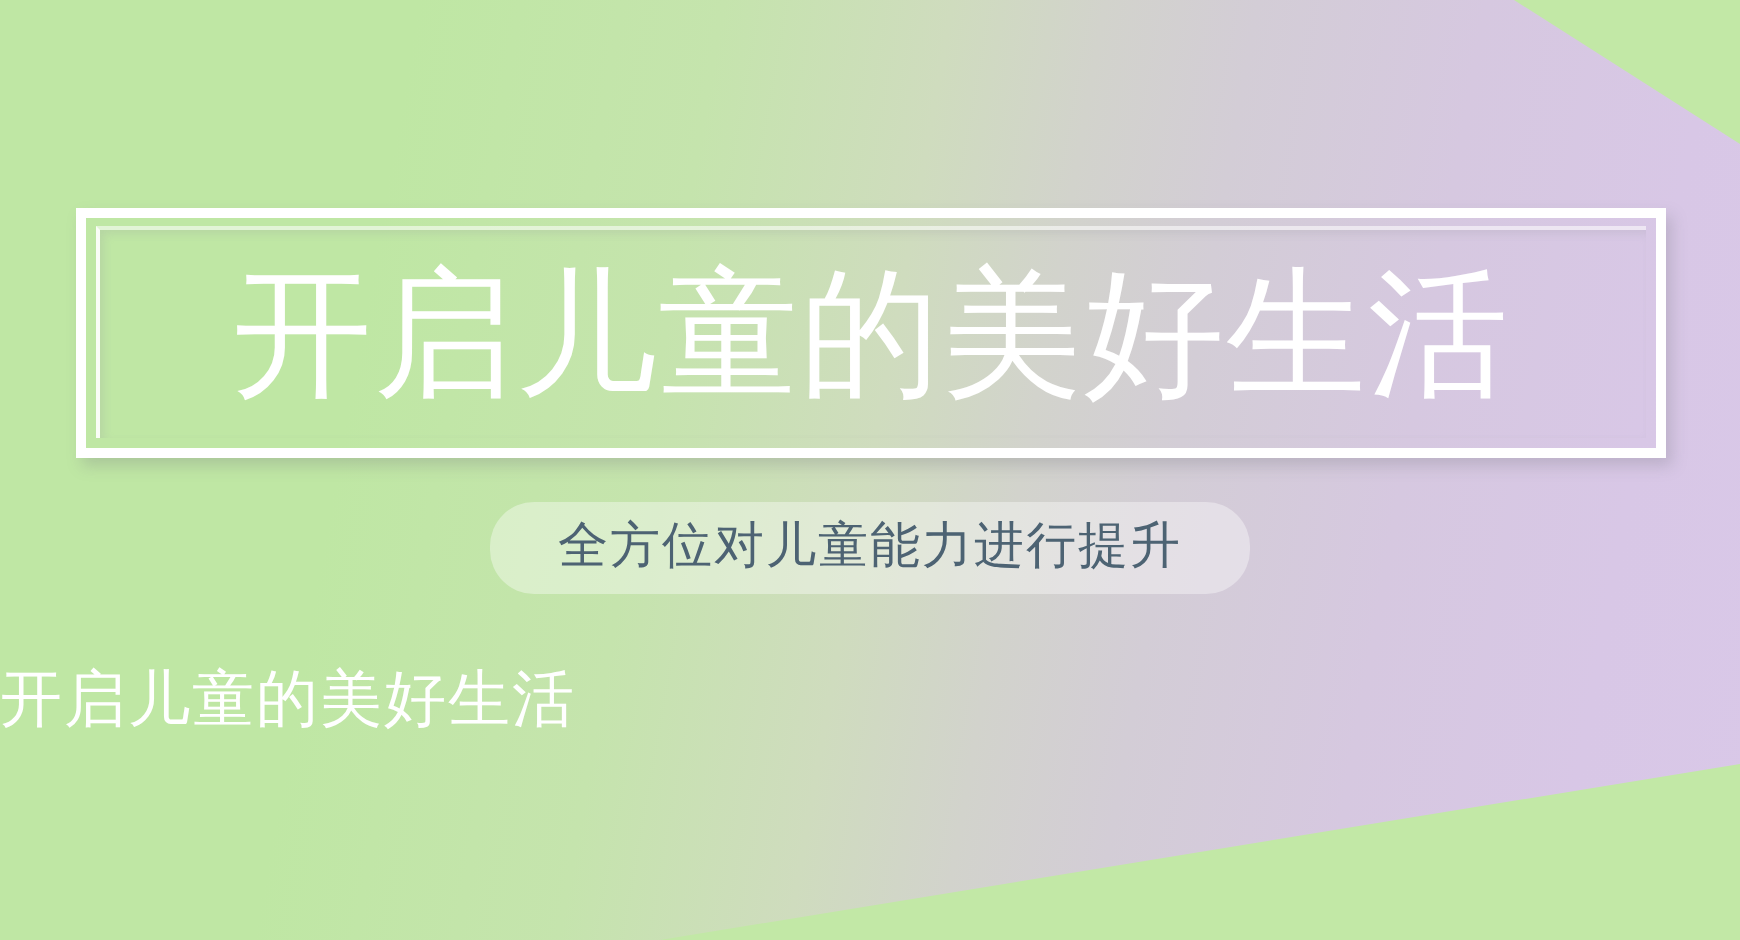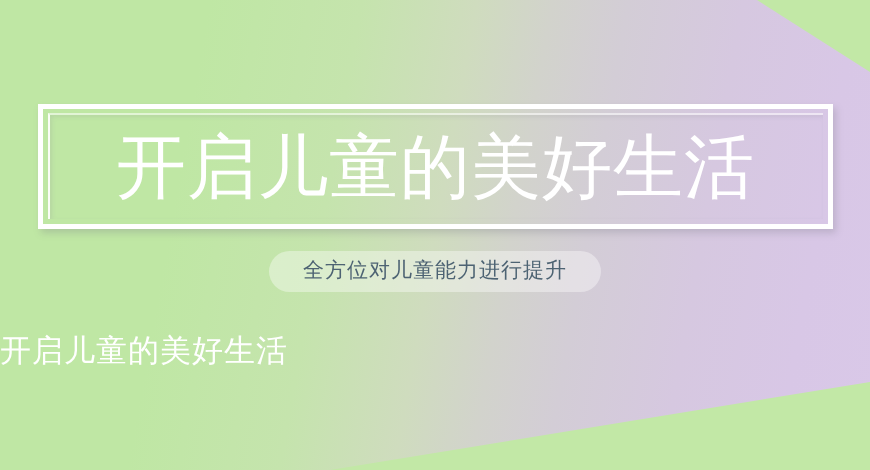--- a/index.html
+++ b/index.html
@@ -90,21 +90,21 @@
   
   .subtitle-pill {
     position: absolute;
     left: 50%;
     transform: translateX(-50%);
     top: 251px;
     padding: 7px 34px 9px;
     border-radius: 22px;
     background: rgba(255, 255, 255, 0.38);
     color: #4d6373;
-    font-size: 21px;
+    font-size: 25px;
     line-height: 1.2;
     letter-spacing: 1px;
     white-space: nowrap;
     font-family: "DejaVu Sans", "Liberation Sans", sans-serif;
   }
 
   
   .tagline {
     position: absolute;
     left: 0;

